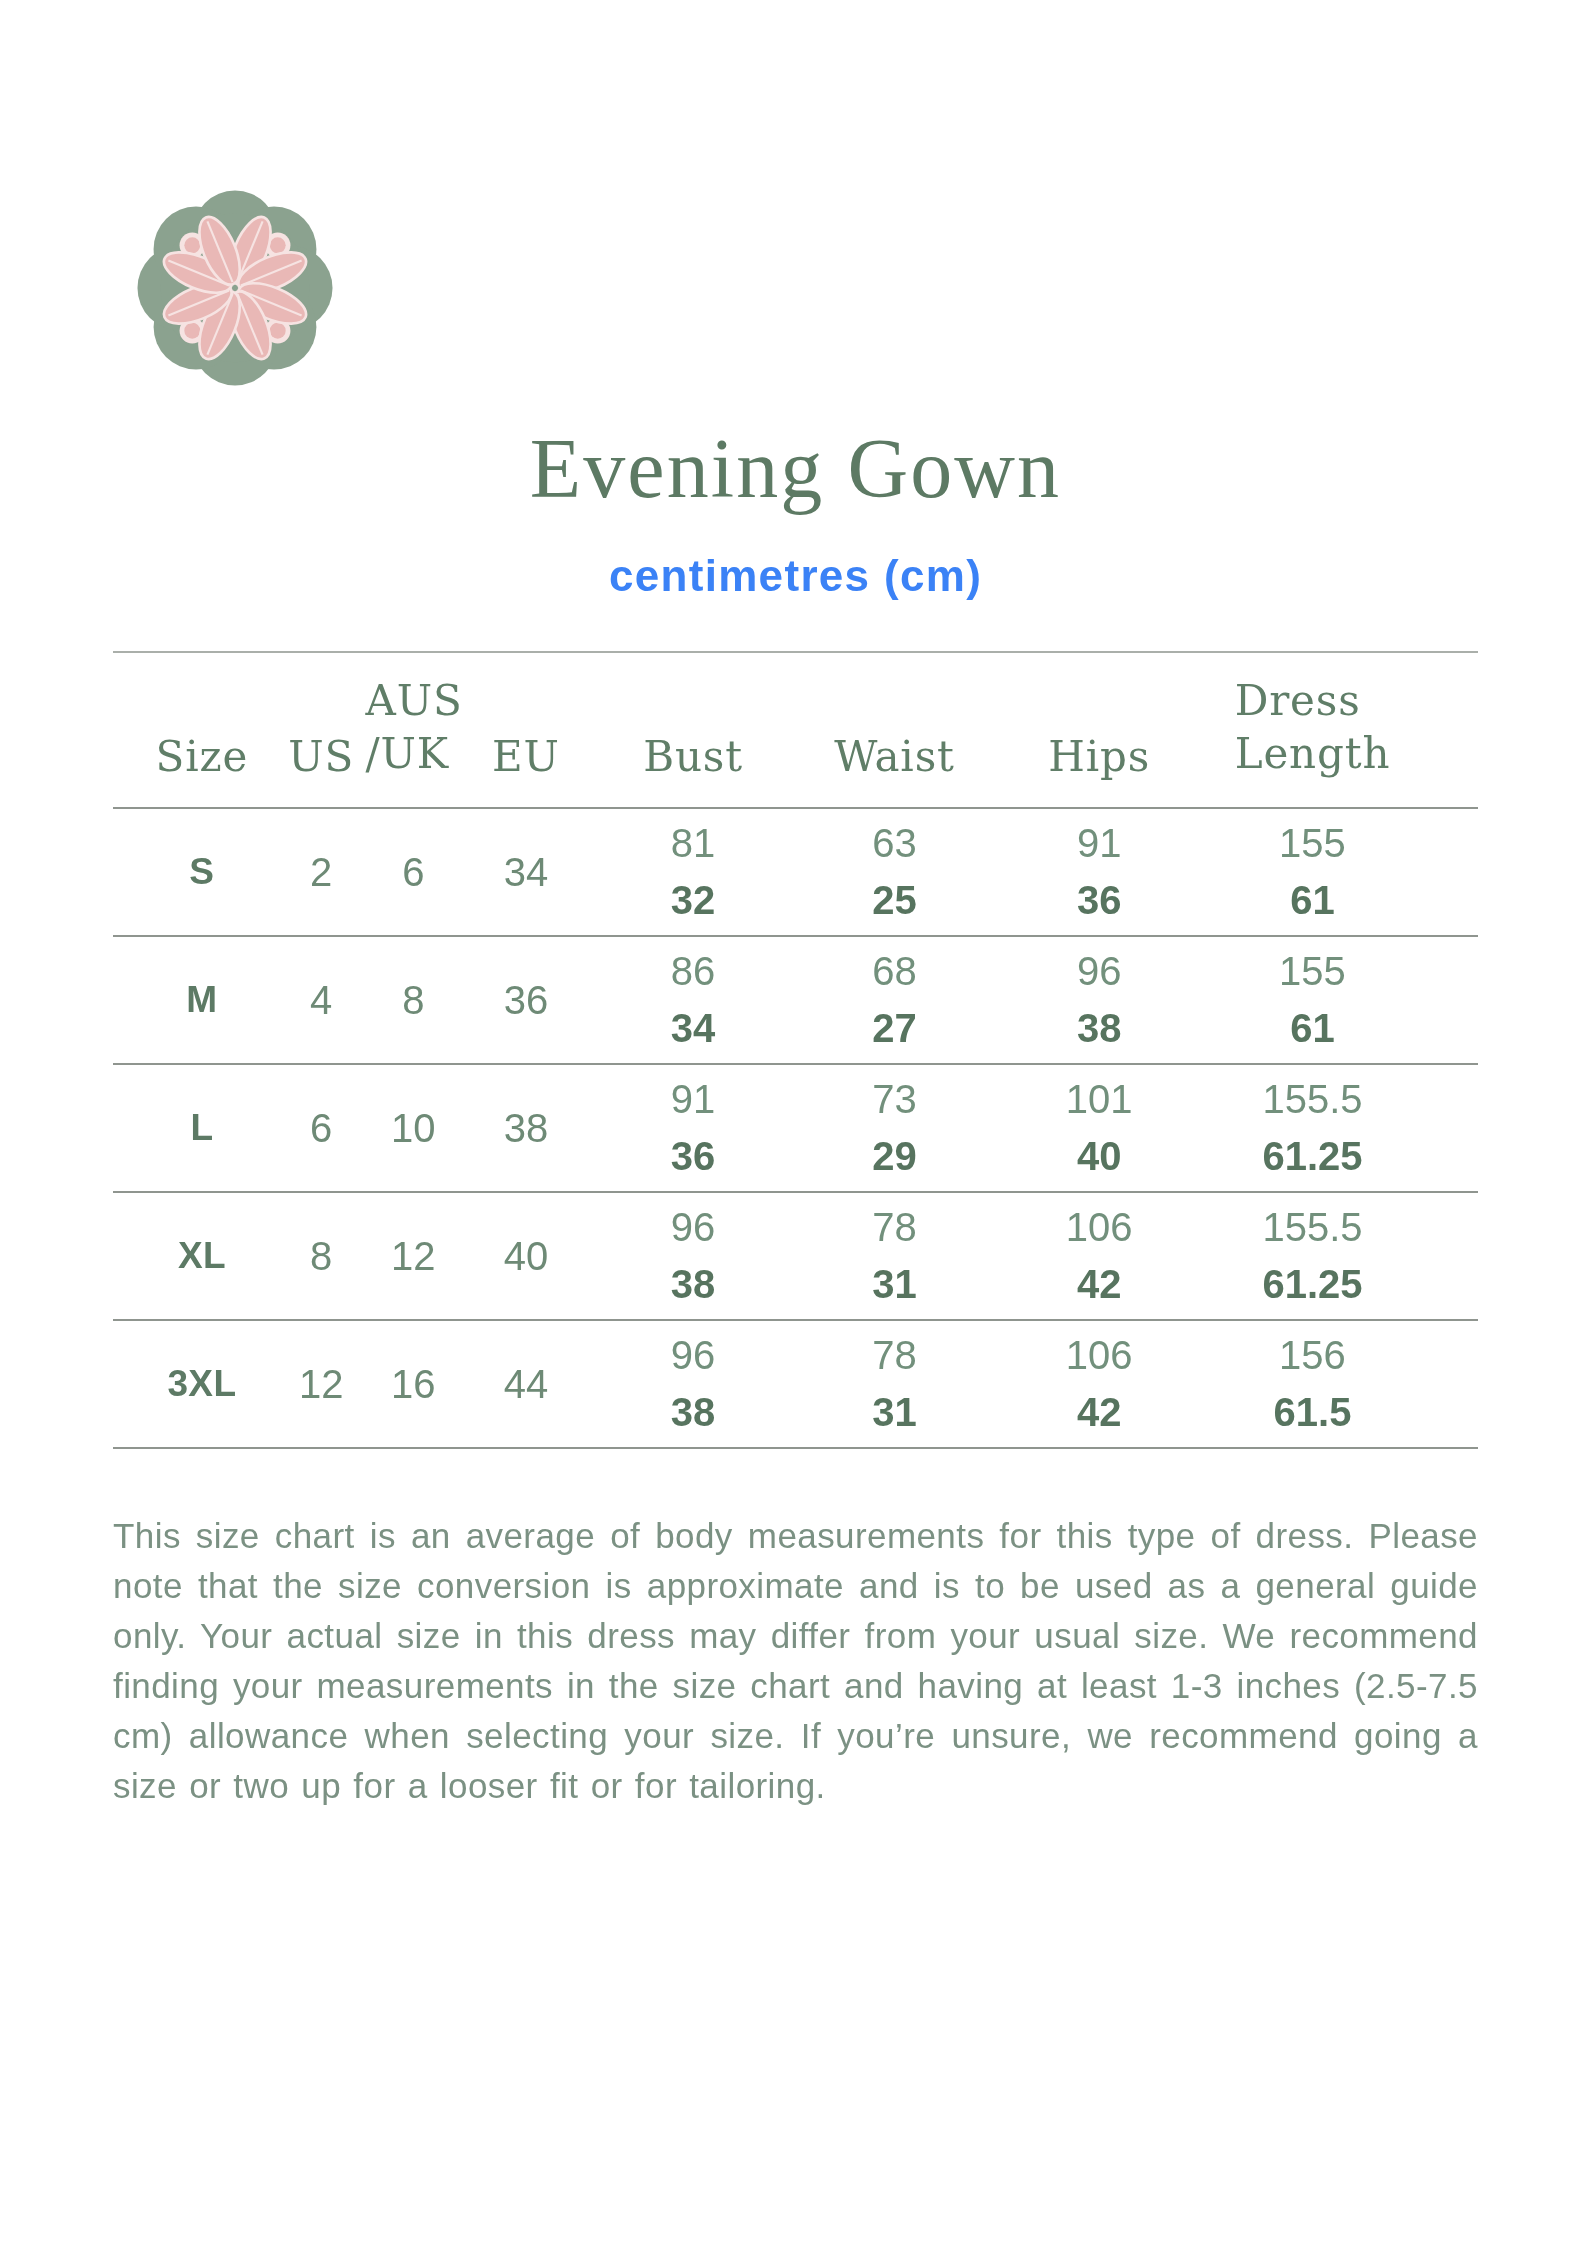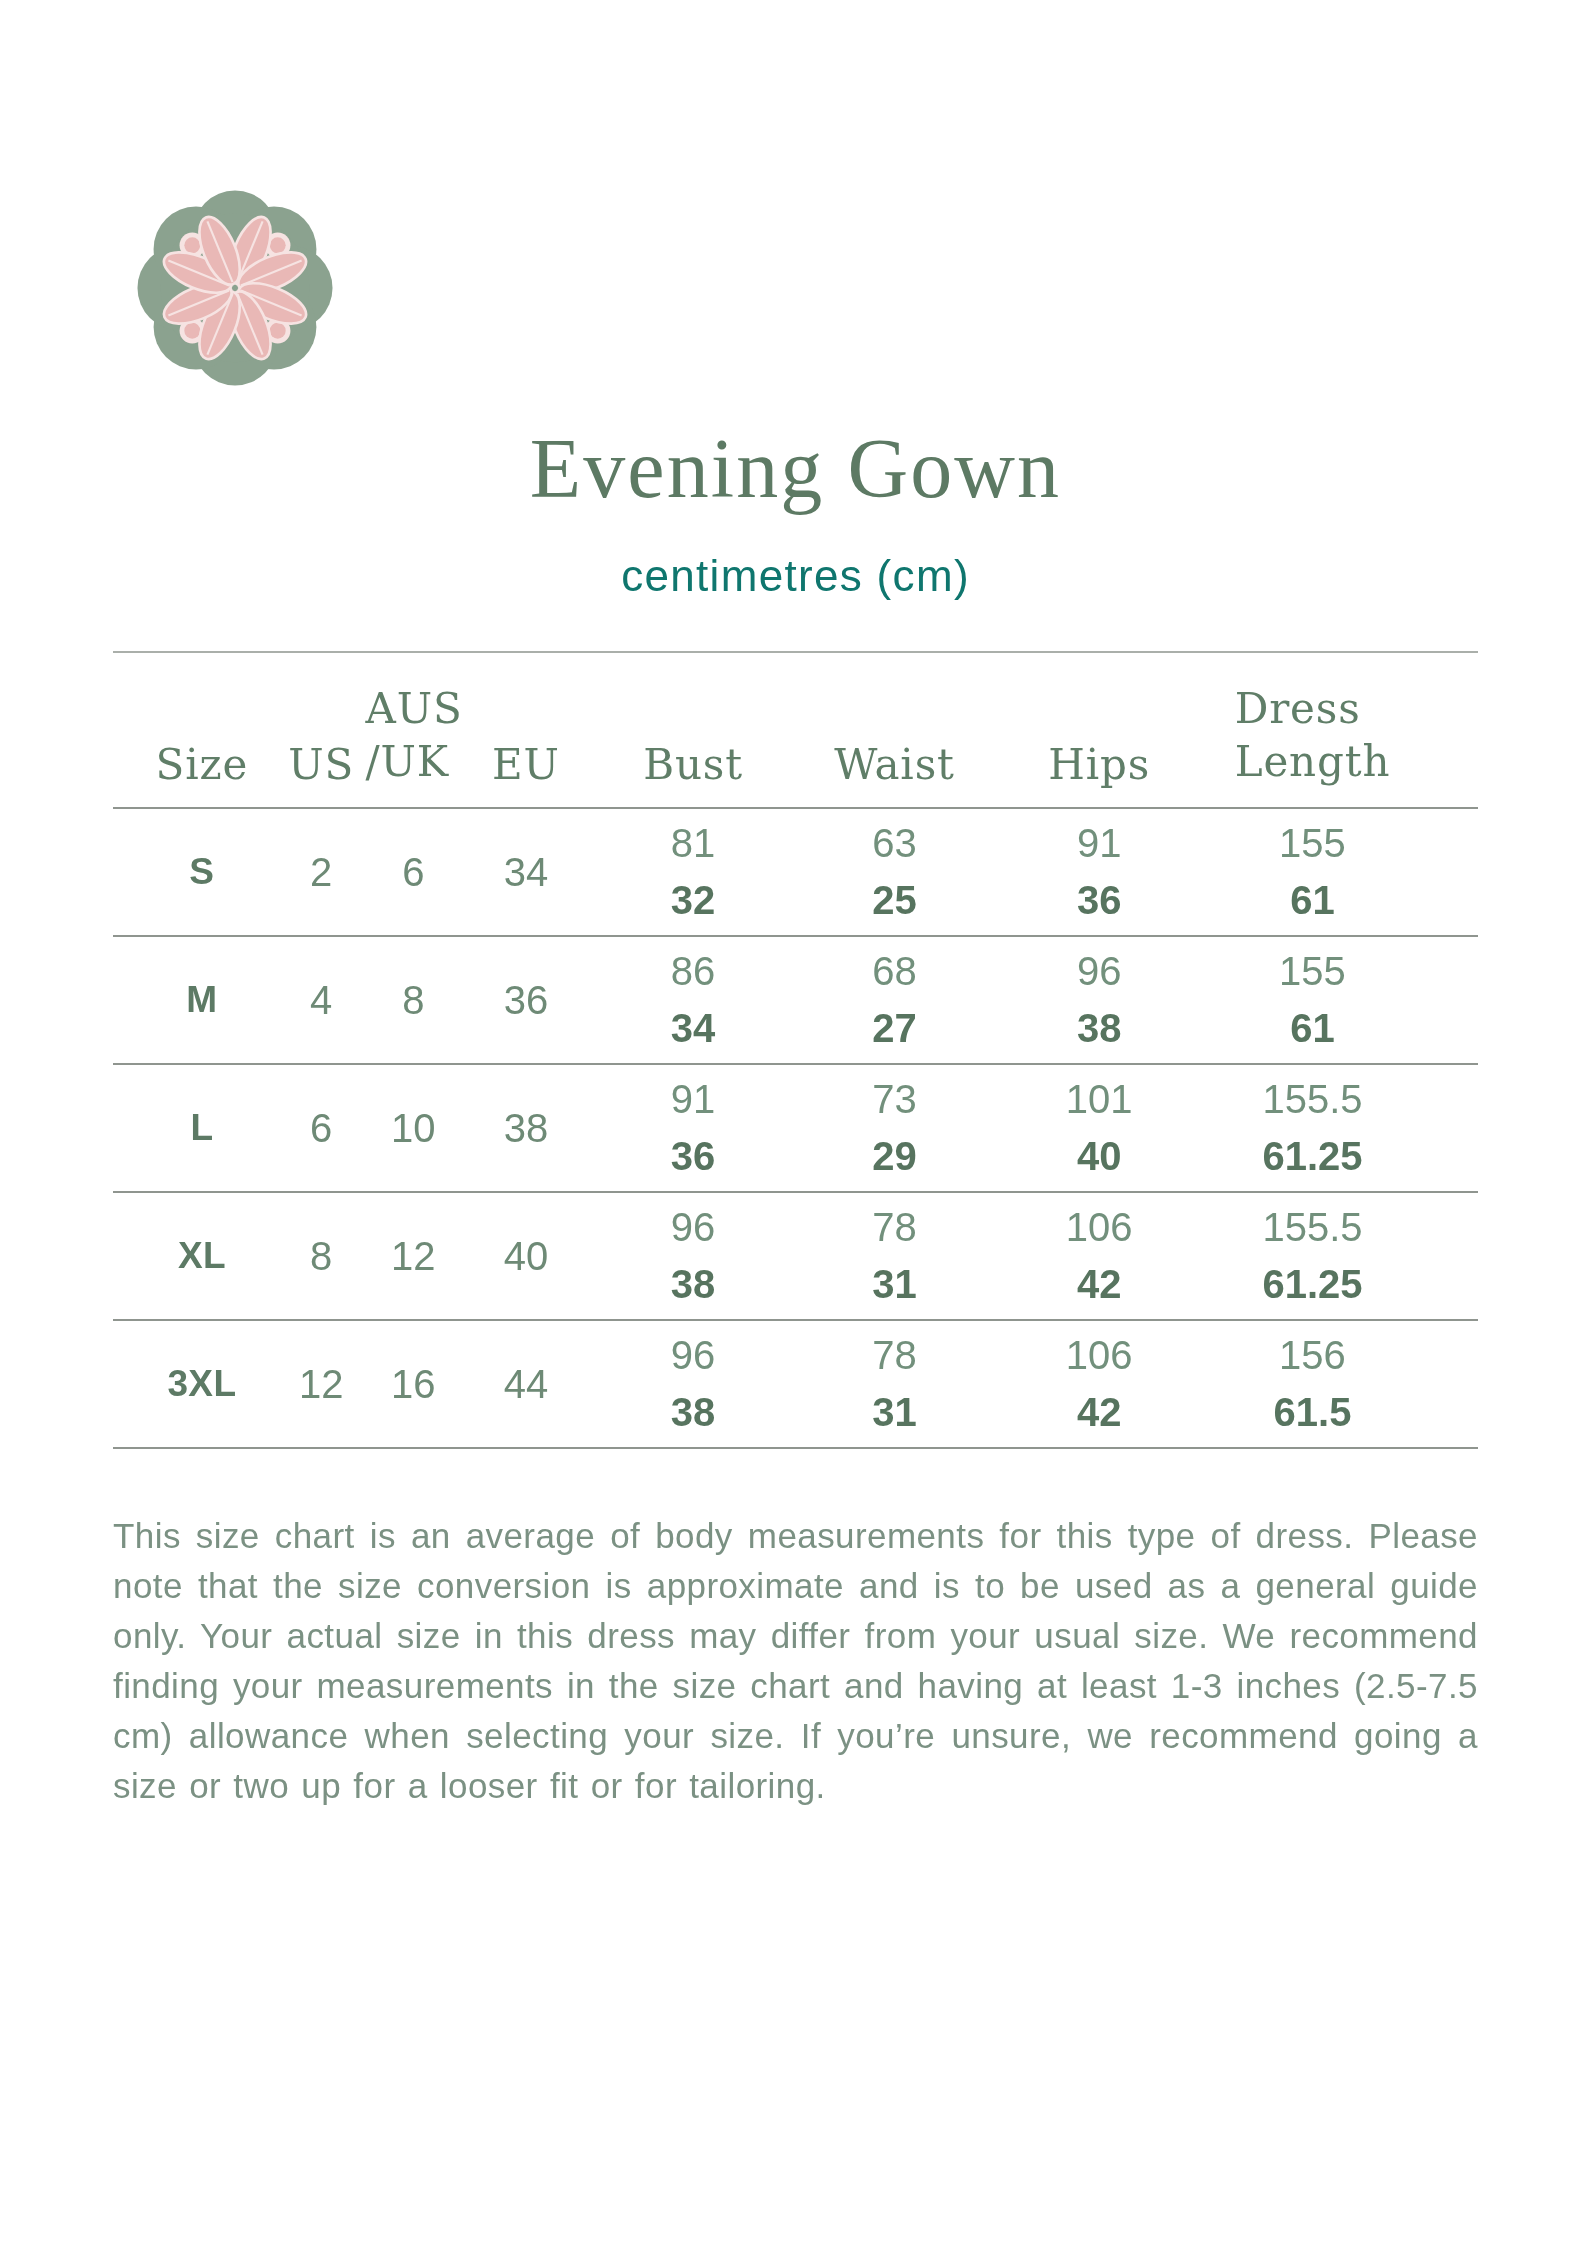--- a/index.html
+++ b/index.html
@@ -44,23 +44,23 @@
     font-family: Liberation Serif, serif;
     font-weight: 400;
     font-size: 84px;
     letter-spacing: 0.025em;
     color: #5d7a64;
   }
   .unit-cm {
     margin-top: 34px;
     text-align: center;
     font-size: 44px;
-    font-weight: 400;
+    font-weight: 700;
     letter-spacing: 0.03em;
-    color: #0f766e;
+    color: #3b82f6;
   }
   .unit-in {
     margin-top: 20px;
     text-align: center;
     font-size: 46px;
     font-weight: 700;
     letter-spacing: 0.02em;
     color: #5e7b64;
   }
 
@@ -77,21 +77,21 @@
   .col-aus { width: 7%; }
   .col-eu { width: 9.5%; }
   .col-bust { width: 15%; }
   .col-waist { width: 14.5%; }
   .col-hips { width: 15.5%; }
   .col-length { width: 20%; }
 
   thead th {
     height: 156px;
     vertical-align: bottom;
-    padding-bottom: 18px;
+    padding-bottom: 26px;
     font-family: "DejaVu Serif", serif;
     font-weight: 400;
     font-size: 42px;
     letter-spacing: 0.02em;
     color: #607e68;
     text-align: center;
     border-bottom: 2px solid #8f958f;
   }
   thead th .two-line { display: inline-block; text-align: left; }
   thead th .two-line span { display: block; line-height: 1.28; }

